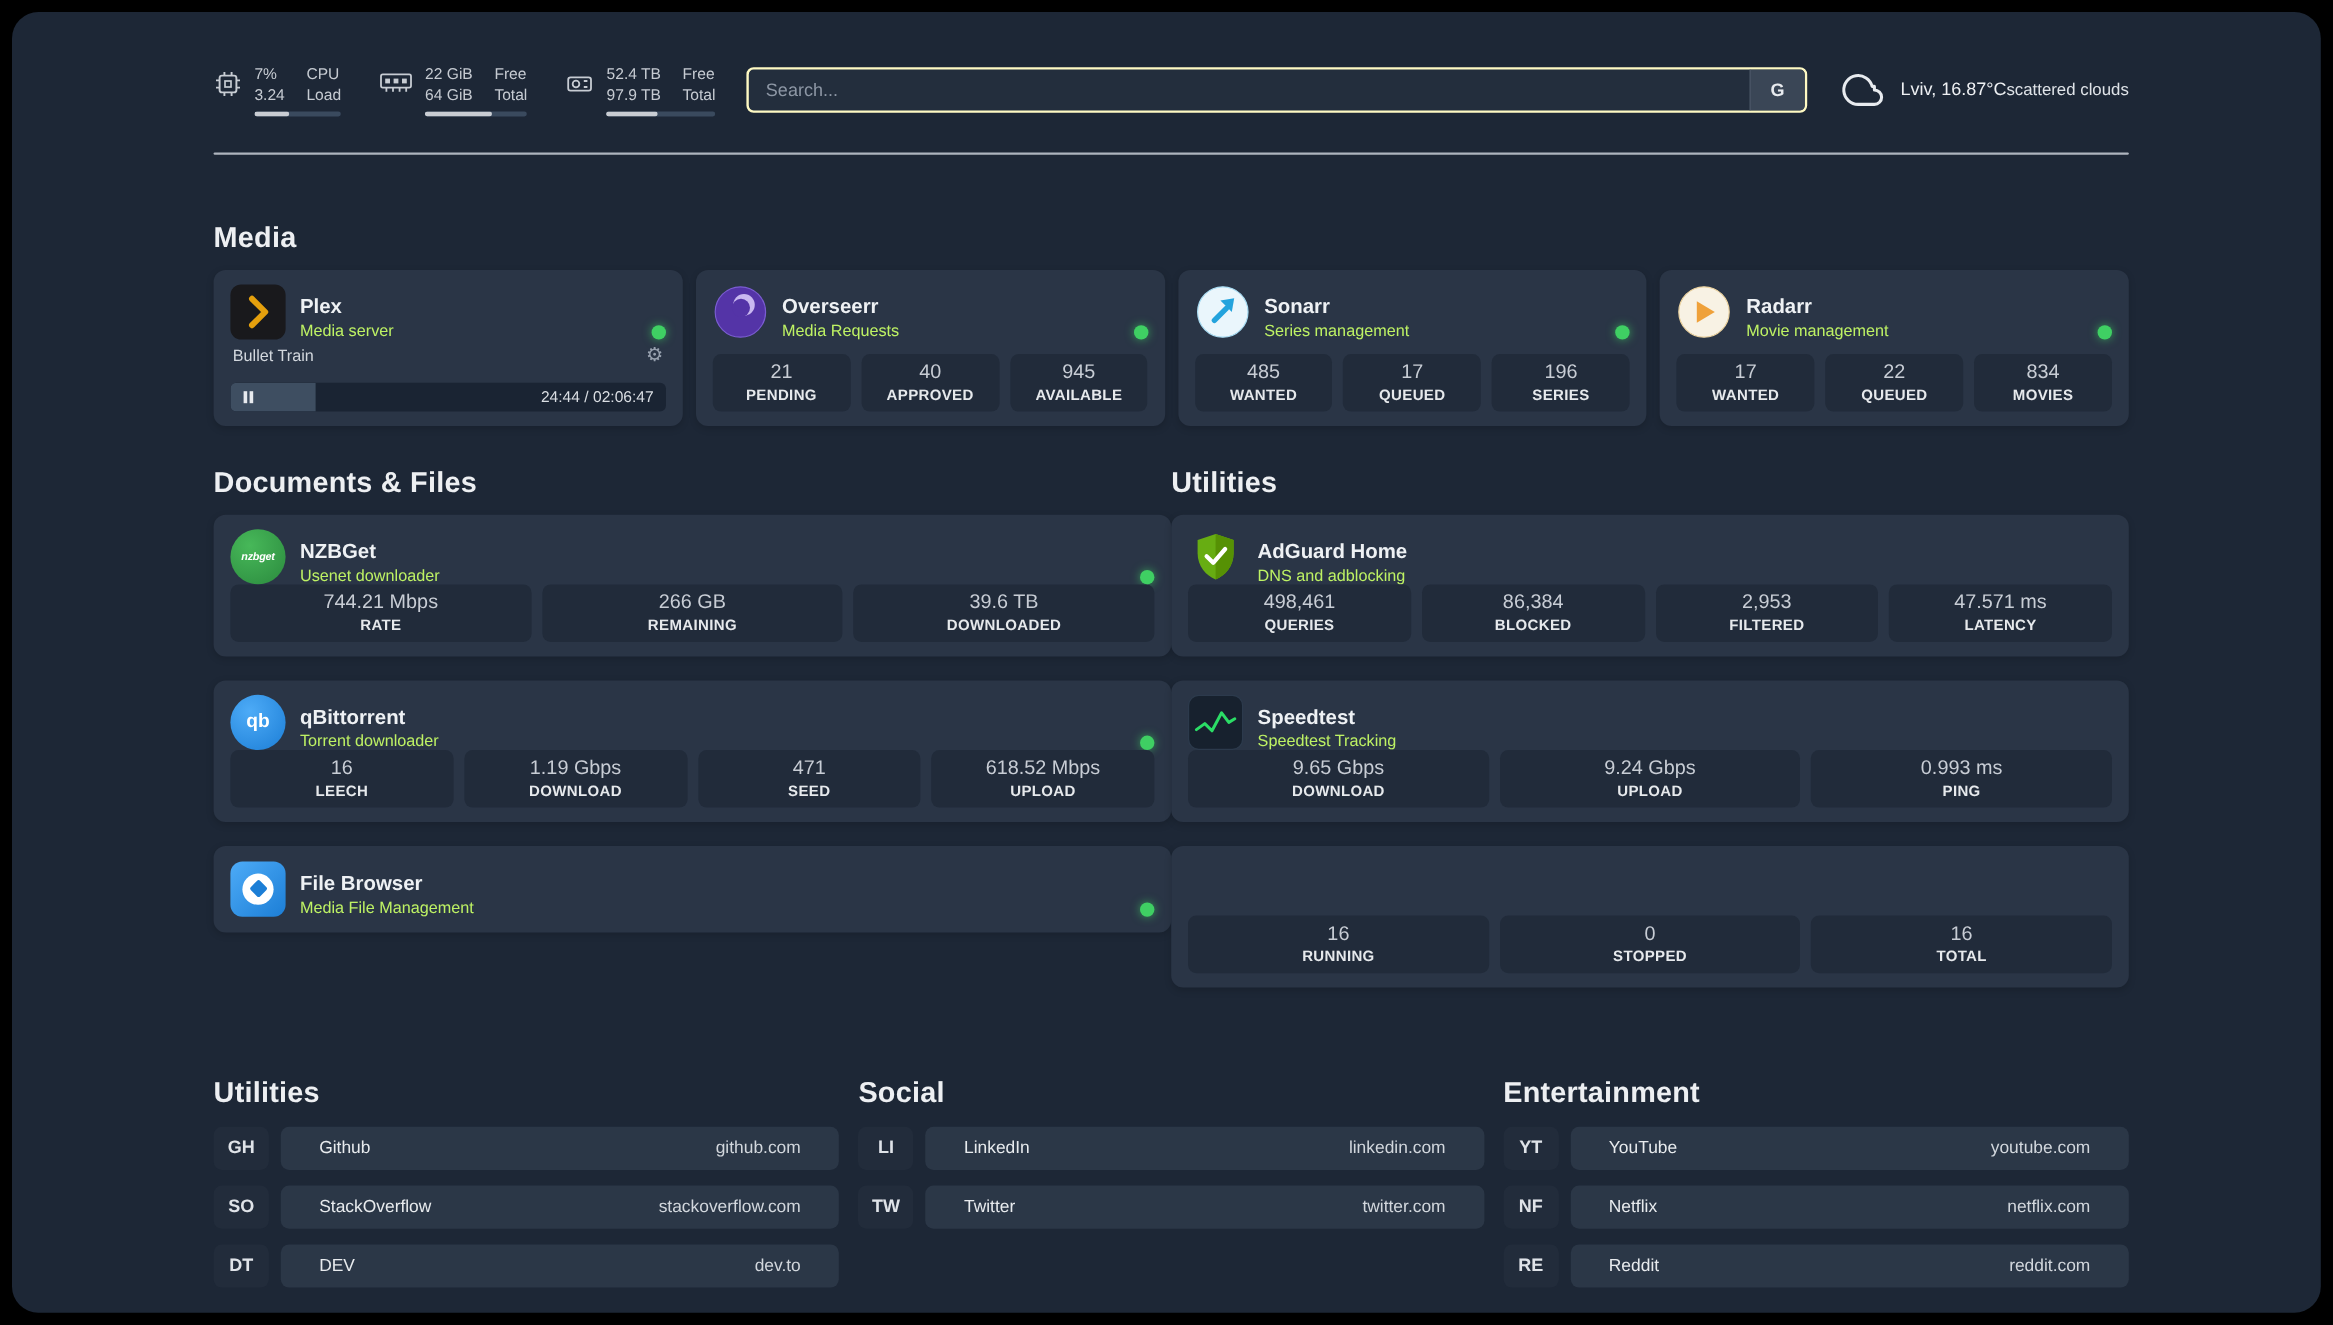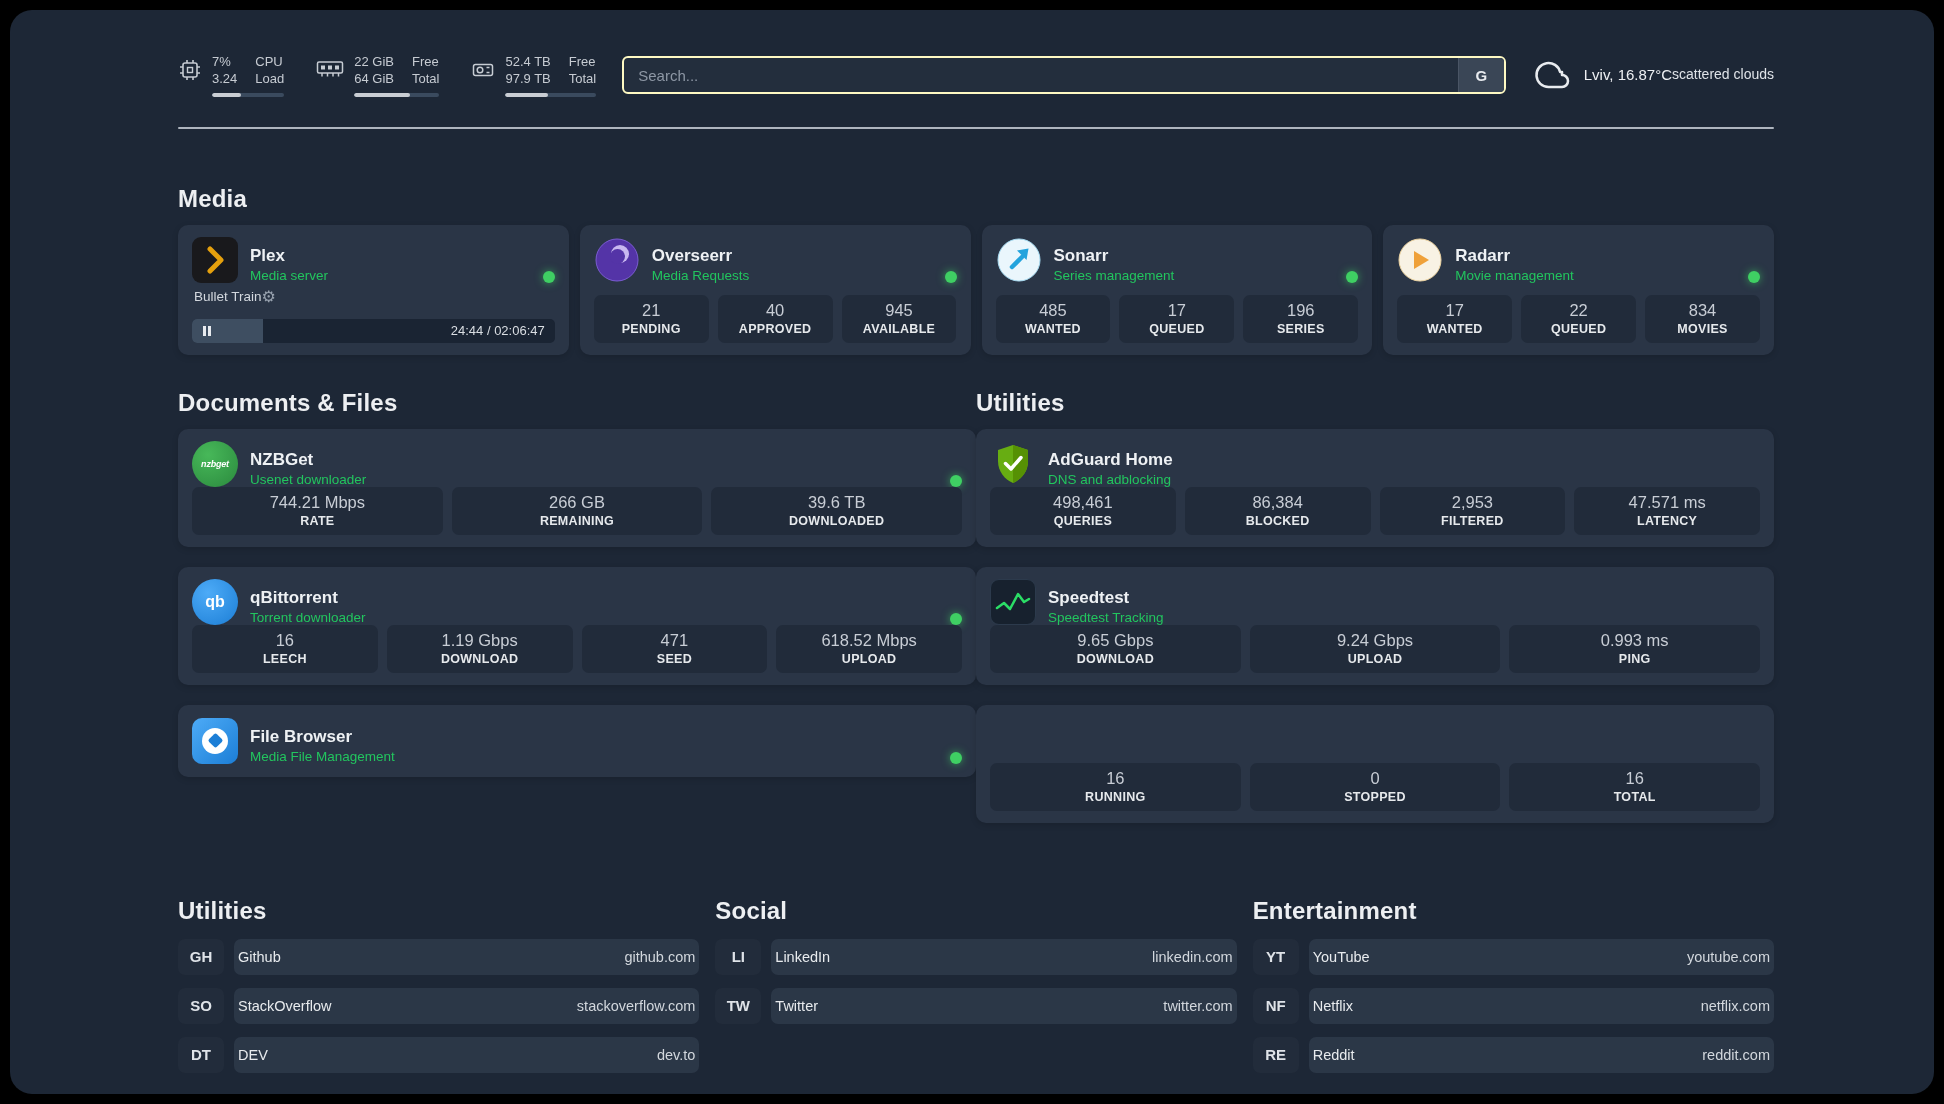--- a/index.html
+++ b/index.html
@@ -42,33 +42,33 @@
   .card { background:#2a3546; border-radius:10px; padding:12px 14px; box-shadow:0 2px 6px rgba(0,0,0,.15); }
   .card-media { height:130px; display:flex; flex-direction:column; }
   .card-stats { height:118px; display:flex; flex-direction:column; }
   .card-plain { height:72px; display:flex; align-items:center; }
   .card-plain .card-header { width:100%; }
 
   .card-header { display:flex; align-items:flex-end; gap:12px; }
   .app-icon { width:46px; height:46px; flex:none; display:flex; align-items:center; justify-content:center; line-height:0; }
   .app-titles { display:flex; flex-direction:column; gap:2px; }
   .app-name { font-size:17px; font-weight:600; color:#eef1f4; }
-  .app-sub { font-size:13.5px; color:#22c55e; }
+  .app-sub { font-size:13.5px; color:#bef264; }
   .status-dot { width:12px; height:12px; border-radius:50%; background:#3fcf63; box-shadow:0 0 8px rgba(63,207,99,.7); margin-left:auto; flex:none; }
 
   .tiles { display:grid; gap:9px; margin-top:auto; }
   .tiles-3 { grid-template-columns:repeat(3,1fr); }
   .tiles-4 { grid-template-columns:repeat(4,1fr); }
   .tile { background:#212b3a; border-radius:7px; height:48px; display:flex; flex-direction:column; align-items:center; justify-content:center; gap:2px; }
   .tile-value { font-size:16.5px; color:#c8cdd5; }
   .tile-label { font-size:12.5px; font-weight:bold; color:#e6e9ec; letter-spacing:.3px; }
 
   
   .plex-icon { background:#19191c; border-radius:9px; }
-  .now-playing { display:flex; align-items:center; justify-content:flex-start; font-size:13.5px; color:#d3d8de; padding:6px 2px 6px 2px; }
+  .now-playing { display:flex; align-items:center; justify-content:space-between; font-size:13.5px; color:#d3d8de; padding:6px 2px 6px 2px; }
   .gear { font-size:16px; color:#97a1ae; cursor:pointer; line-height:1; }
   .plex-progress { position:relative; height:24px; background:#1a2433; border-radius:5px; overflow:hidden; display:flex; align-items:center; margin-top:auto; }
   .plex-fill { position:absolute; left:0; top:0; bottom:0; background:#3e4e61; }
   .pause { position:relative; margin-left:10px; display:flex; align-items:center; }
   .pause i { display:inline-block; width:2.5px; height:10px; background:#e8ebef; margin:0 1.3px; }
   .ptime { position:absolute; right:10px; font-size:13px; color:#dadee3; }
 
   
   .circle-icon { border-radius:50%; }
   .nzbget-icon { background:radial-gradient(circle at 35% 30%, #47b859, #2b8a3e); color:#fff; font-size:9px; font-weight:bold; font-style:italic; letter-spacing:-.2px; }
@@ -82,21 +82,21 @@
   .two-col { display:grid; grid-template-columns:1fr 1fr; gap:0; margin-top:34px; align-items:start; }
   .col .section-title { margin-bottom:12px; }
   .col-cards { display:flex; flex-direction:column; gap:20px; }
 
   
   .links-grid { display:grid; grid-template-columns:1fr 1fr 1fr; gap:16px; margin-top:74px; align-items:start; }
   .link-col .section-title { margin-bottom:14px; }
   .link-rows { display:flex; flex-direction:column; gap:13px; }
   .link-row { display:flex; gap:10px; align-items:center; cursor:pointer; }
   .link-badge { width:46px; height:36px; background:#222c3b; border-radius:7px; display:flex; align-items:center; justify-content:center; font-size:15px; font-weight:bold; color:#dfe3e8; flex:none; }
-  .link-bar { flex:1; height:36px; background:#2b3747; border-radius:7px; display:flex; align-items:center; justify-content:space-between; padding:0 4px; }
+  .link-bar { flex:1; height:36px; background:#2b3747; border-radius:7px; display:flex; align-items:center; justify-content:space-between; padding:0 32px; }
   .link-name { font-size:14.5px; color:#e8ebee; }
   .link-url { font-size:14.5px; color:#d2d7dd; }
 </style>
 </head>
 <body>
 
 <div class="dashboard">
 
   <header class="topbar">
     <div class="monitors">

